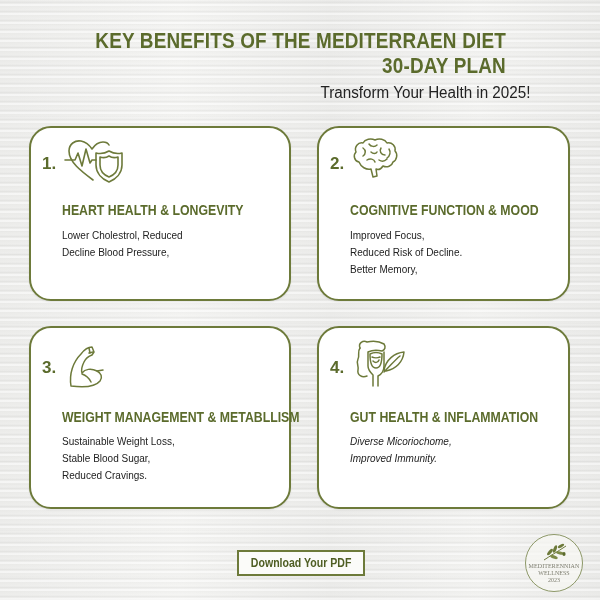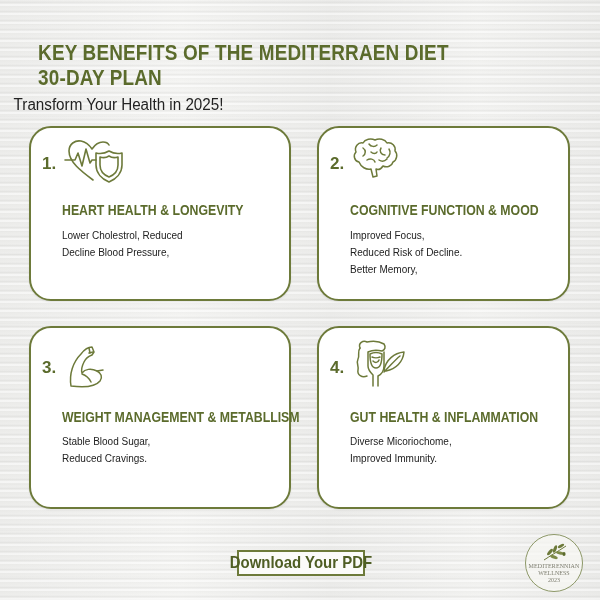--- a/index.html
+++ b/index.html
@@ -6,21 +6,21 @@
   html, body { width: 600px; height: 600px; overflow: hidden; }
   body {
     position: relative;
     font-family: "Liberation Sans", "DejaVu Sans", sans-serif;
     background-color: #ececea;
     background-image:
       repeating-linear-gradient(0deg, rgba(255,255,255,0.55) 0px, rgba(255,255,255,0.55) 2px, rgba(210,210,208,0.35) 3px, rgba(255,255,255,0.2) 5px, rgba(235,235,233,0.4) 9px),
       repeating-linear-gradient(0deg, rgba(200,200,198,0.18) 0px, transparent 1px, transparent 23px),
       linear-gradient(90deg, #e9e9e7, #f3f3f1 30%, #e7e7e5 55%, #f1f1ef 80%, #e6e6e4);
   }
-  .header { position: absolute; left: 0; top: 28px; width: 544px; text-align: left; margin-top: 12px; }
+  .header { position: absolute; left: 0; top: 28px; width: 544px; text-align: right; }
   .title {
     font-family: "Liberation Sans", sans-serif;
     font-weight: bold;
     color: #5b6b2c;
     font-size: 22px;
     line-height: 25px;
     letter-spacing: 0.2px;
     transform: scaleX(0.86);
   }
   .subtitle {
@@ -67,21 +67,21 @@
   #card2 { left: 317px; top: 126px; width: 253px; height: 175px; }
   #card3 { left: 29px; top: 326px; width: 262px; height: 183px; }
   #card4 { left: 317px; top: 326px; width: 253px; height: 183px; }
   .download-btn {
     position: absolute;
     left: 237px; top: 550px; width: 128px; height: 26px;
     border: 2px solid #6d7a3a;
     background: #fbfbf9;
     color: #4f5e24;
     font-weight: bold;
-    font-size: 17px;
+    font-size: 12px;
     display: flex; align-items: center; justify-content: center;
     cursor: pointer;
   }
   .download-btn span { transform: scaleX(0.88); display: inline-block; white-space: nowrap; }
   .badge {
     position: absolute;
     left: 525px; top: 534px; width: 58px; height: 58px;
     border: 1px solid #8d9868;
     border-radius: 50%;
     background: rgba(248,248,244,0.7);
@@ -148,41 +148,42 @@
     <svg width="40" height="46" viewBox="0 0 40 46" fill="none" stroke="#6d7a3a" stroke-width="1.5" stroke-linecap="round" stroke-linejoin="round">
       <path d="M4 42 C 2 30, 6 18, 14 10 C 17 6, 21 3, 25 3 L 27 8 L 25 11 C 22 12, 19 14, 17 18 C 15 22, 14 26, 15 29 C 18 25, 24 24, 30 27 C 34 29, 36 33, 33 37 C 29 42, 20 44, 4 42"></path>
       <path d="M22 4 L 23 9"></path>
       <path d="M26 8 L 22 9"></path>
       <path d="M15 30 C 18 31, 22 34, 24 38"></path>
       <path d="M30 27 L 36 26"></path>
     </svg>
   </div>
   <div class="heading" style="top:80px;">WEIGHT MANAGEMENT &amp; METABLLISM</div>
   <div class="body" style="top:105px;">
+    <div>Sustainable Weight Loss,</div>
     <div>Stable Blood Sugar,</div>
     <div>Reduced Cravings.</div>
   </div>
 </div>
 
 <div class="card" id="card4">
   <div class="num" style="top:30px;">4.</div>
   <div class="icon" style="left:35px; top:10px;">
     <svg width="52" height="52" viewBox="0 0 52 52" fill="none" stroke="#6d7a3a" stroke-width="1.5" stroke-linecap="round" stroke-linejoin="round">
       <path d="M6 10 C 4 5, 9 2, 13 4 C 18 3, 25 3, 30 6 C 32 9, 31 12, 28 13 C 24 12, 18 12, 14 14 L 14 28 C 14 32, 17 35, 19 37 L 19 48"></path>
       <path d="M6 10 C 3 14, 6 17, 4 21 C 2 25, 5 28, 4 32 C 3 37, 8 40, 13 38"></path>
       <path d="M24 48 L 24 38 C 28 36, 30 32, 30 28 L 30 14"></path>
       <path d="M16 16 C 16 24, 18 30, 22 30 C 26 30, 28 24, 28 16 C 24 14, 20 14, 16 16 Z"></path>
       <path d="M18 19 C 20 20, 24 20, 26 19"></path>
       <path d="M19 23 C 21 25, 24 25, 25 22"></path>
       <path d="M30 32 C 32 22, 40 15, 50 14 C 49 24, 42 31, 32 33 Z"></path>
       <path d="M30 34 C 36 28, 41 22, 46 18"></path>
     </svg>
   </div>
   <div class="heading" style="top:80px;">GUT HEALTH &amp; INFLAMMATION</div>
-  <div class="body" style="top:105px;">
+  <div class="body" style="top:105px;font-style:italic;">
     <div>Diverse Micoriochome,</div>
     <div>Improved Immunity.</div>
   </div>
 </div>
 
 <div class="download-btn">
   <span>Download Your PDF</span>
 </div>
 
 <div class="badge">

